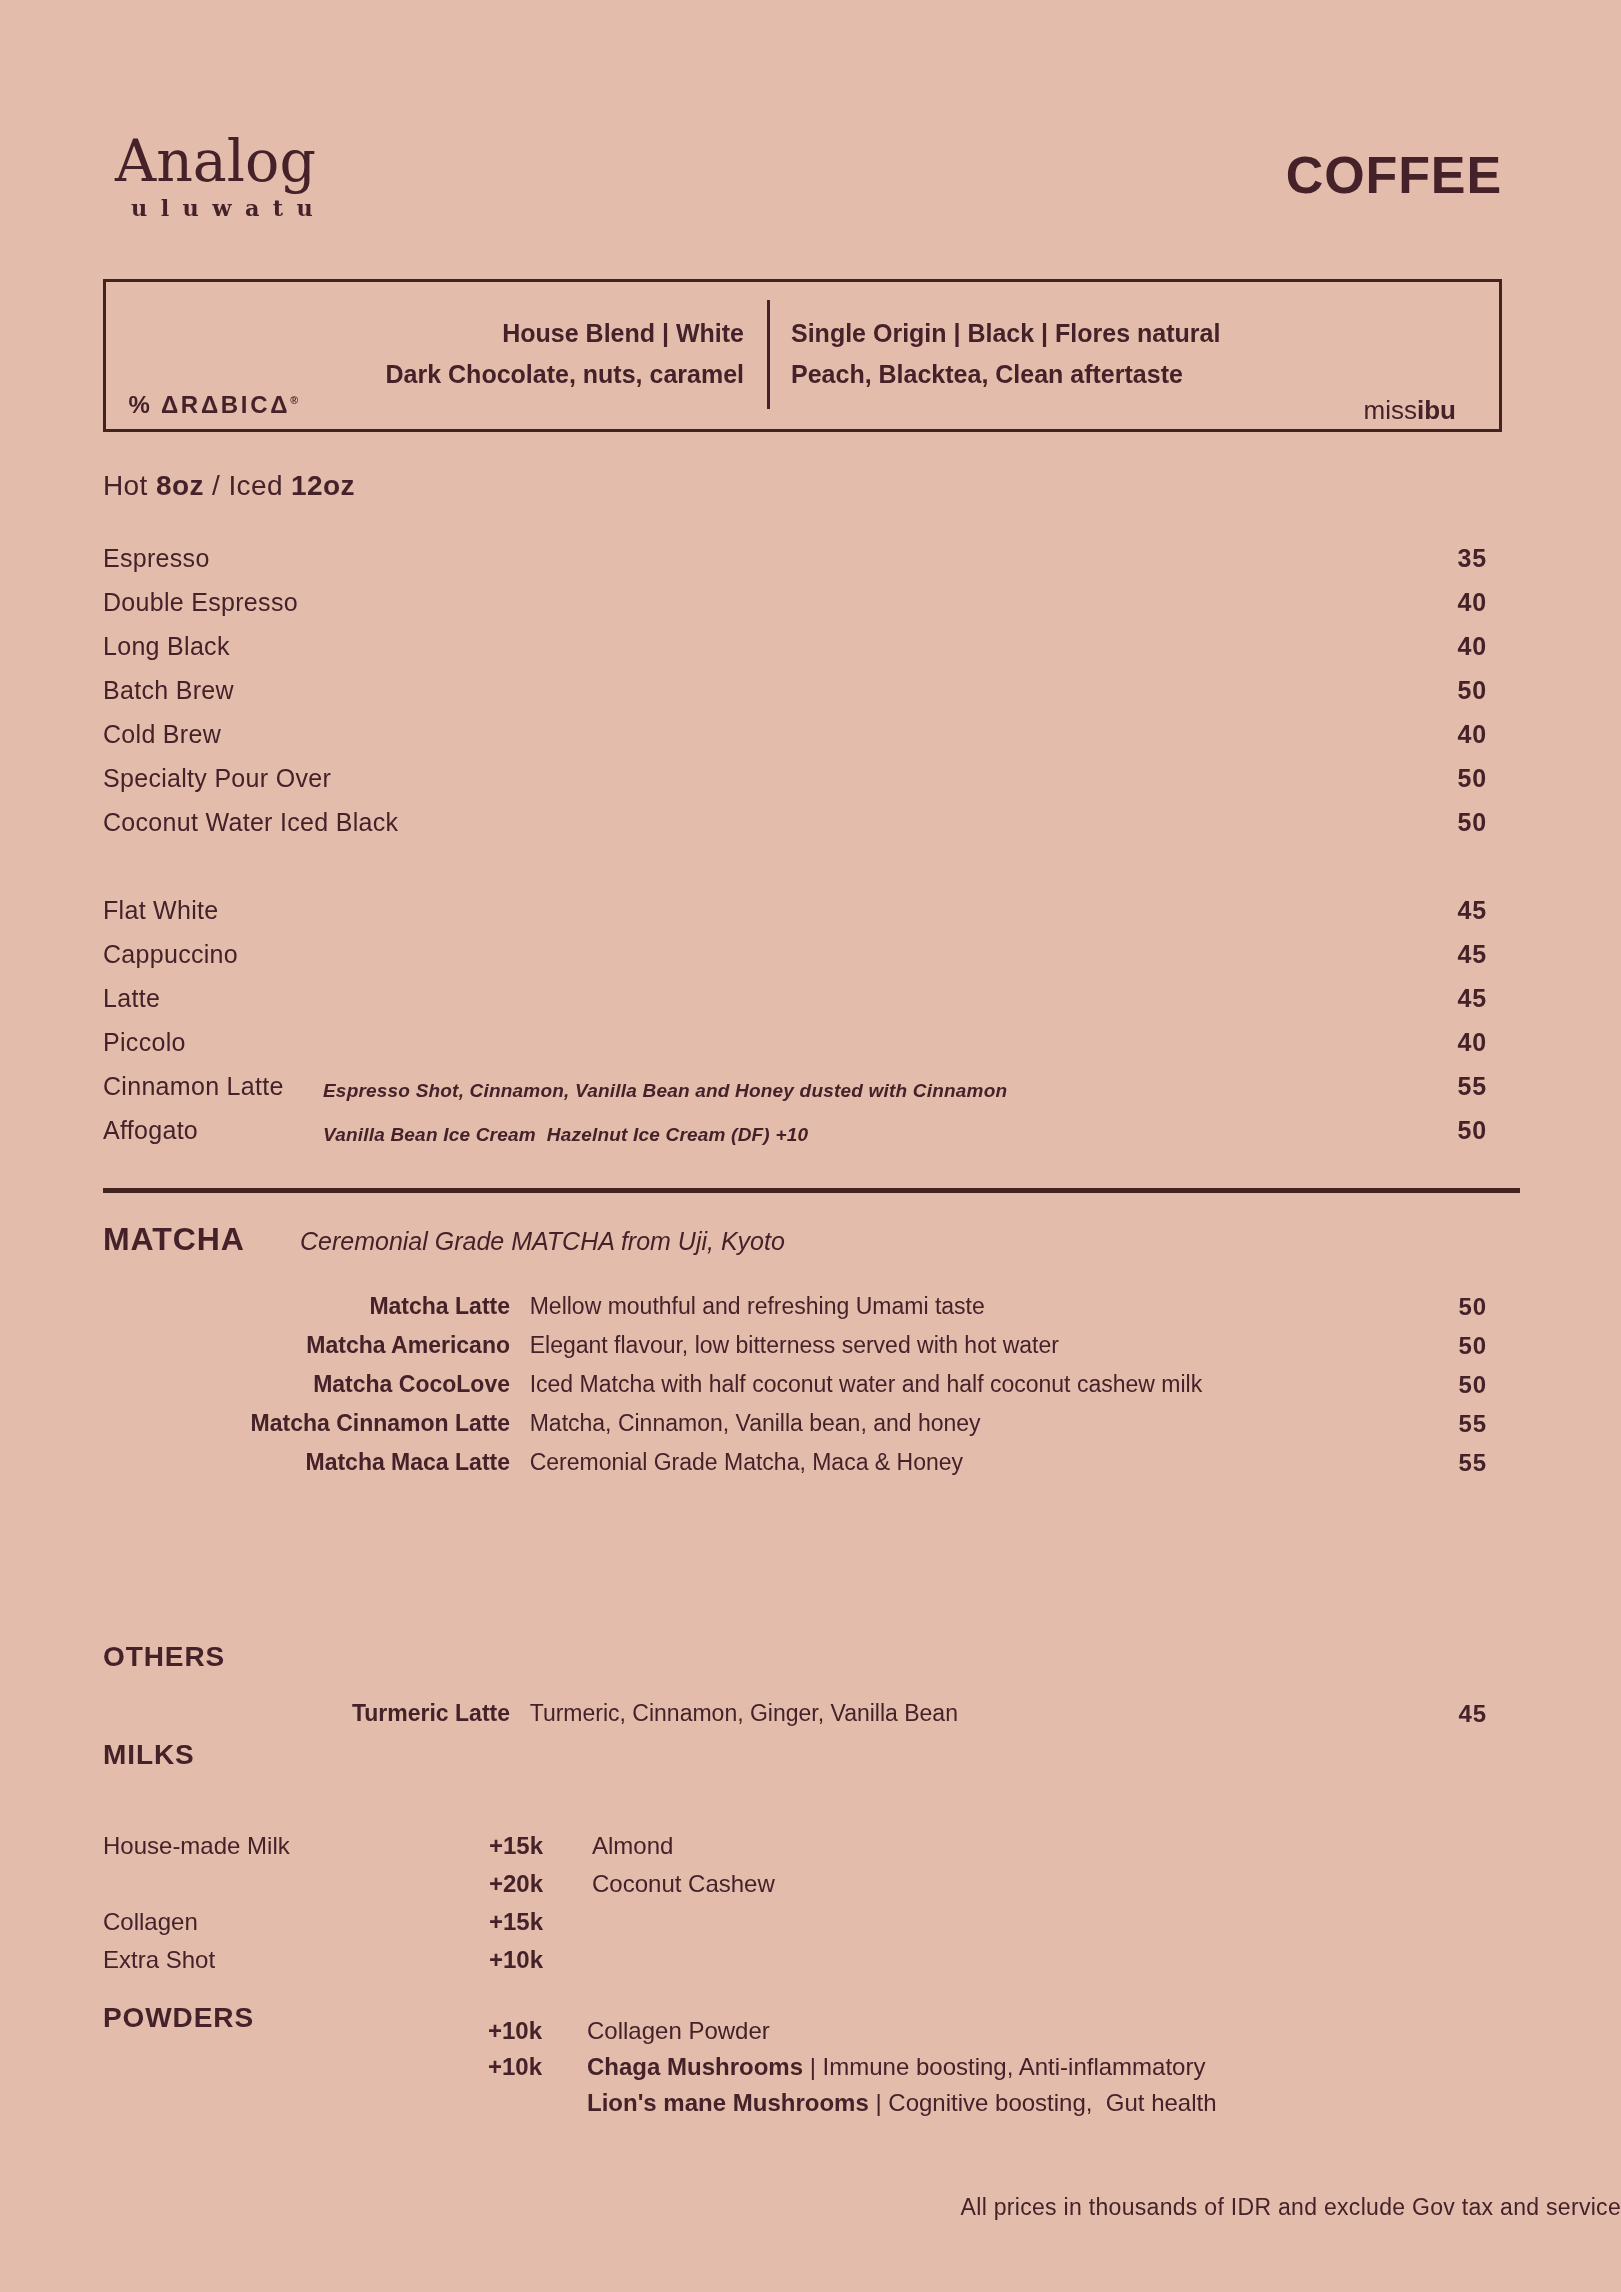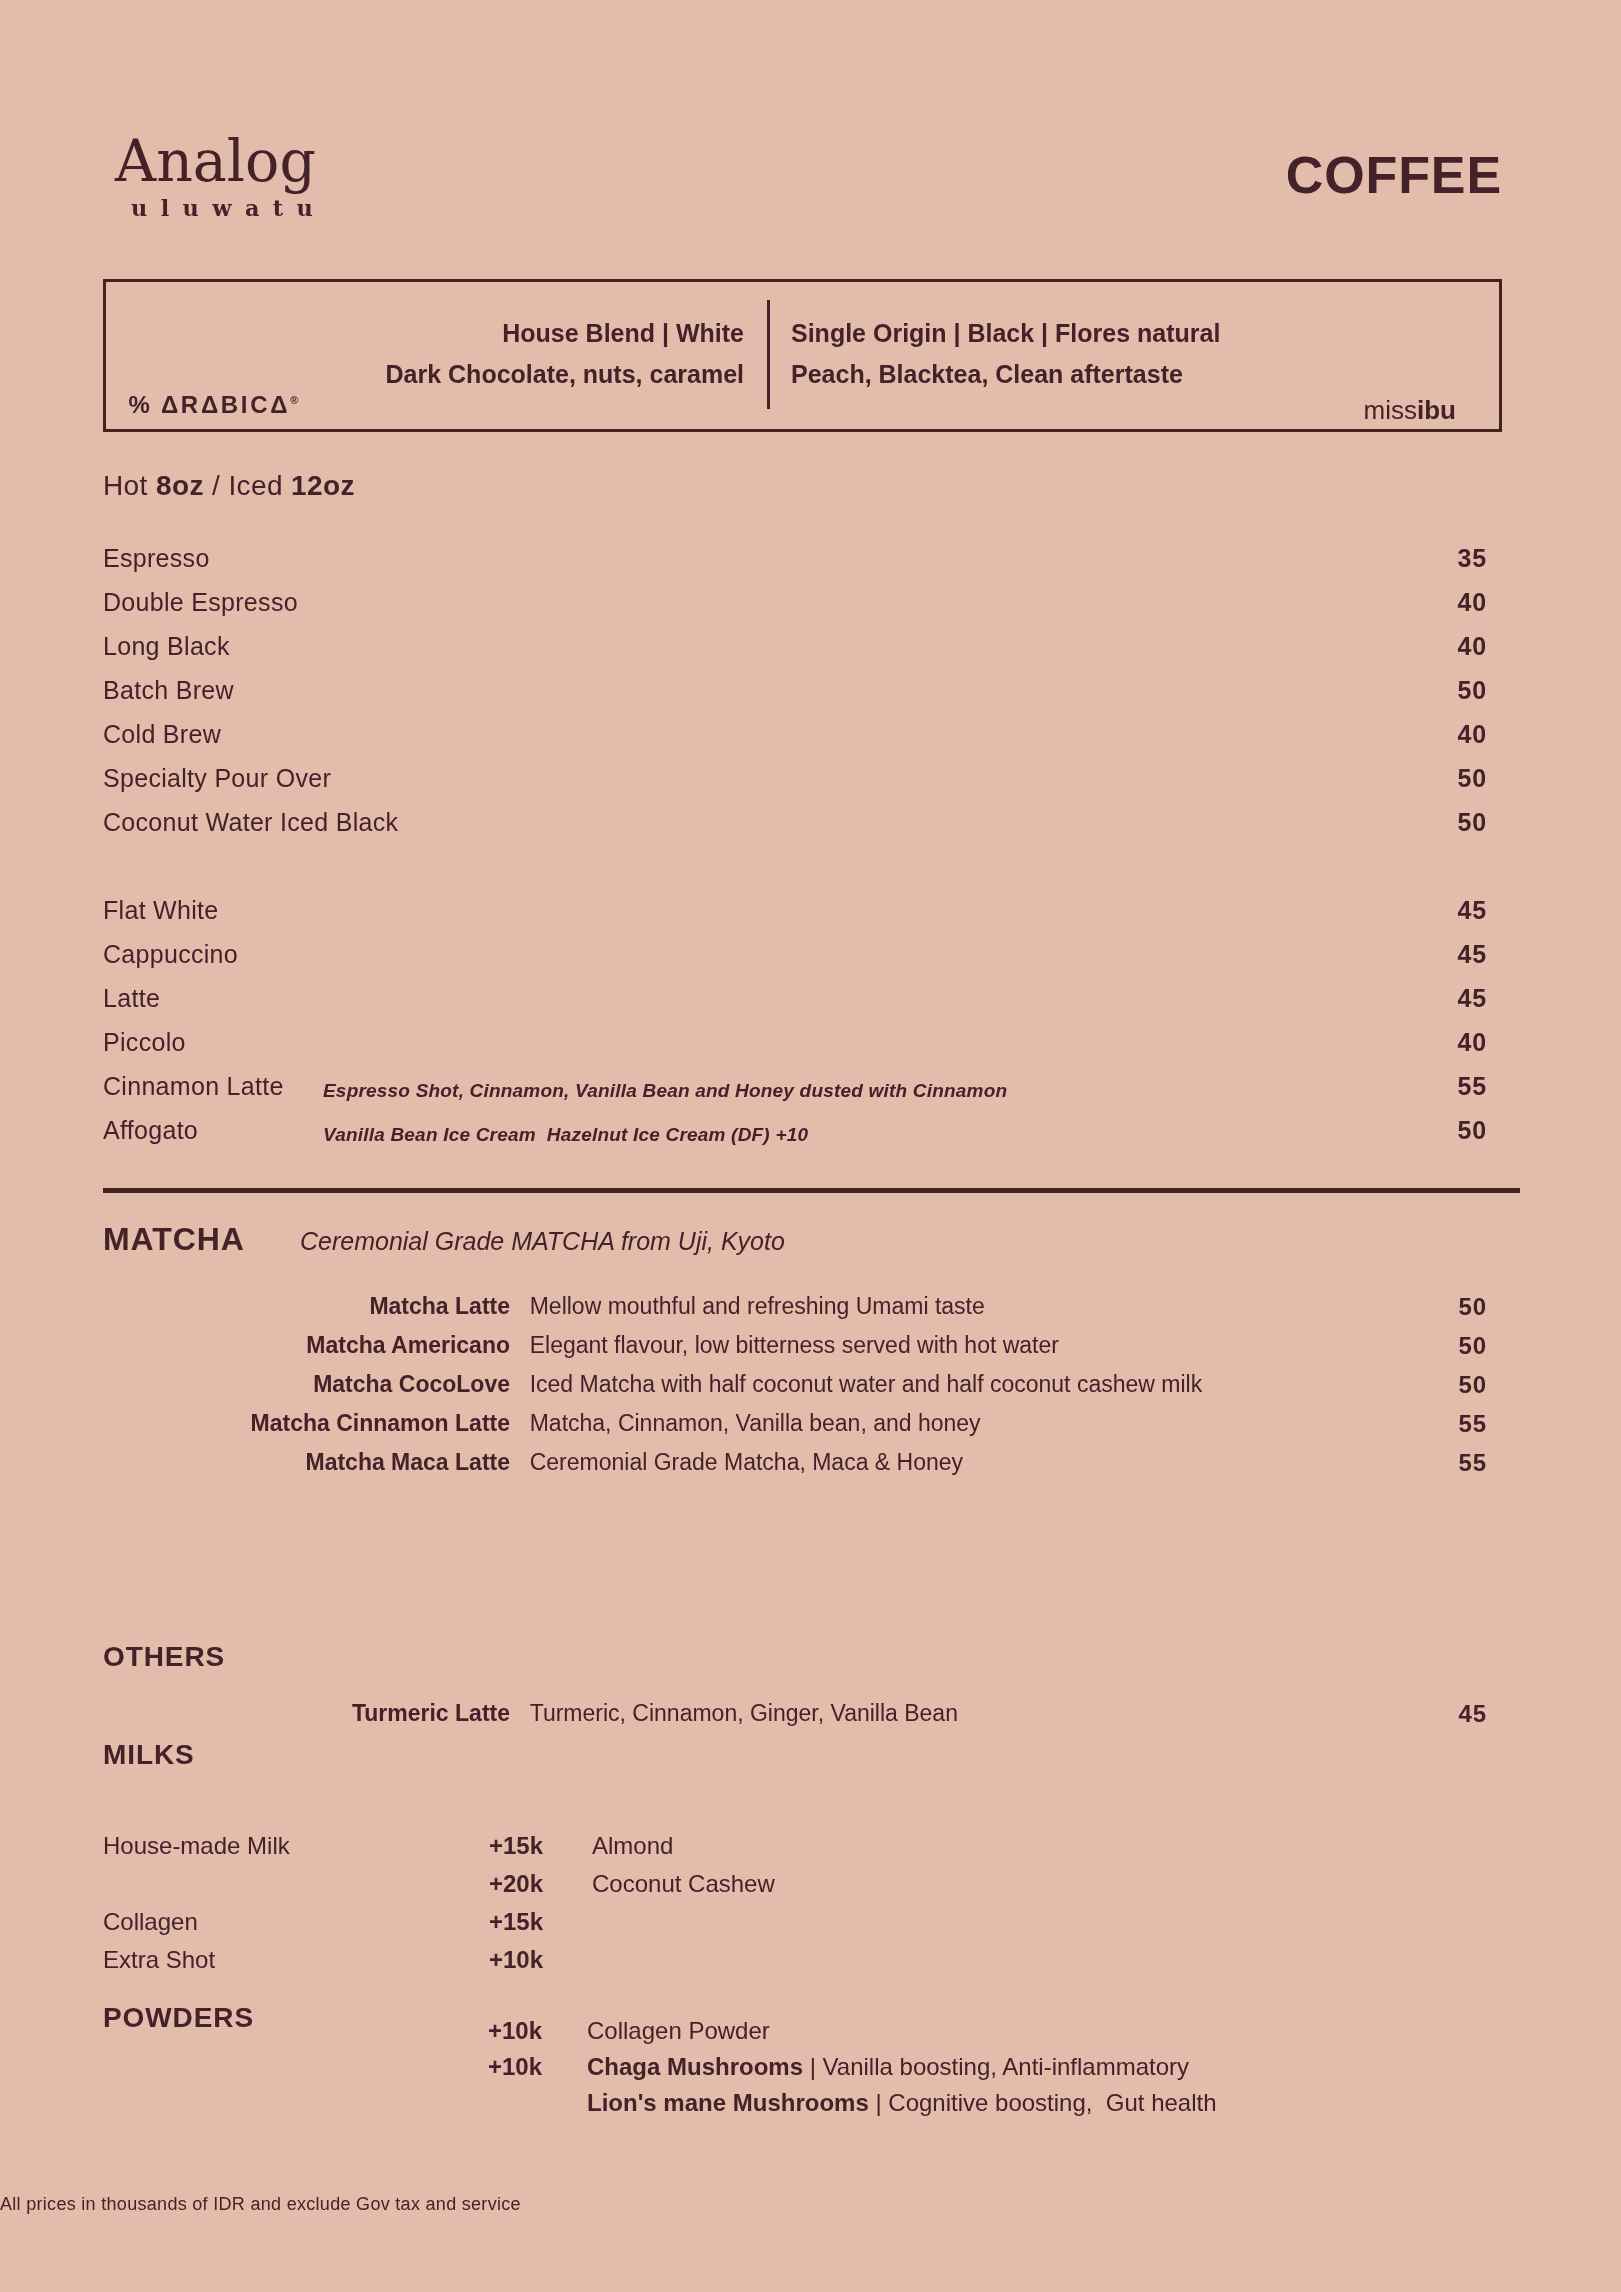--- a/index.html
+++ b/index.html
@@ -86,21 +86,21 @@
   .m-price{width:103px;padding-left:39px;box-sizing:content-box;font-size:24px;font-weight:700;line-height:27px;flex:none;}
   .m-desc{font-size:24px;line-height:27px;white-space:pre;}
 
   
   .pow-list{left:488px;display:flex;flex-direction:column;}
   .pow-list .row{height:36px;justify-content:flex-start;}
   .p-price{width:99px;font-size:24px;font-weight:700;line-height:27px;flex:none;}
   .p-text{font-size:24px;line-height:27px;white-space:pre;}
   .p-text .pn{font-weight:700;}
 
-  .footer{left:0;right:0;text-align:left;font-size:18px;letter-spacing:0.3px;}
+  .footer{left:0;right:0;text-align:right;font-size:23px;letter-spacing:0.3px;}
 </style>
 </head>
 <body>
 
 <div class="page">
 
   <div class="abs" style="left:115px;top:133px;">
     <div class="logo-name">Analog</div>
     <div class="logo-sub">uluwatu</div>
   </div>
@@ -250,21 +250,21 @@
   </div>
 
   <div class="abs sec-heading" style="left:103px;top:2004px;">POWDERS</div>
   <div class="abs pow-list" style="top:2017px;">
     <div class="row">
         <span class="p-price">+10k</span>
         <span class="p-text"><span class="pn"></span><span></span><span>Collagen Powder</span></span>
       </div>
     <div class="row">
         <span class="p-price">+10k</span>
-        <span class="p-text"><span class="pn">Chaga Mushrooms</span><span> | </span><span>Vanilla boosting, Anti-inflammatory</span></span>
+        <span class="p-text"><span class="pn">Chaga Mushrooms</span><span> | </span><span>Immune boosting, Anti-inflammatory</span></span>
       </div>
     <div class="row">
         <span class="p-price"></span>
         <span class="p-text"><span class="pn">Lion's mane Mushrooms</span><span> | </span><span>Cognitive boosting,  Gut health</span></span>
       </div>
   </div>
 
   <div class="abs footer" style="top:2194px;">All prices in thousands of IDR and exclude Gov tax and service</div>
 
 </div>

